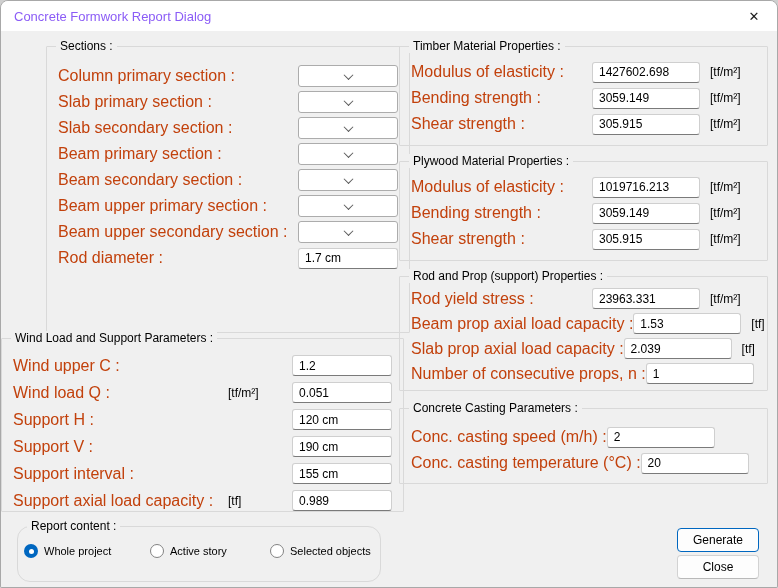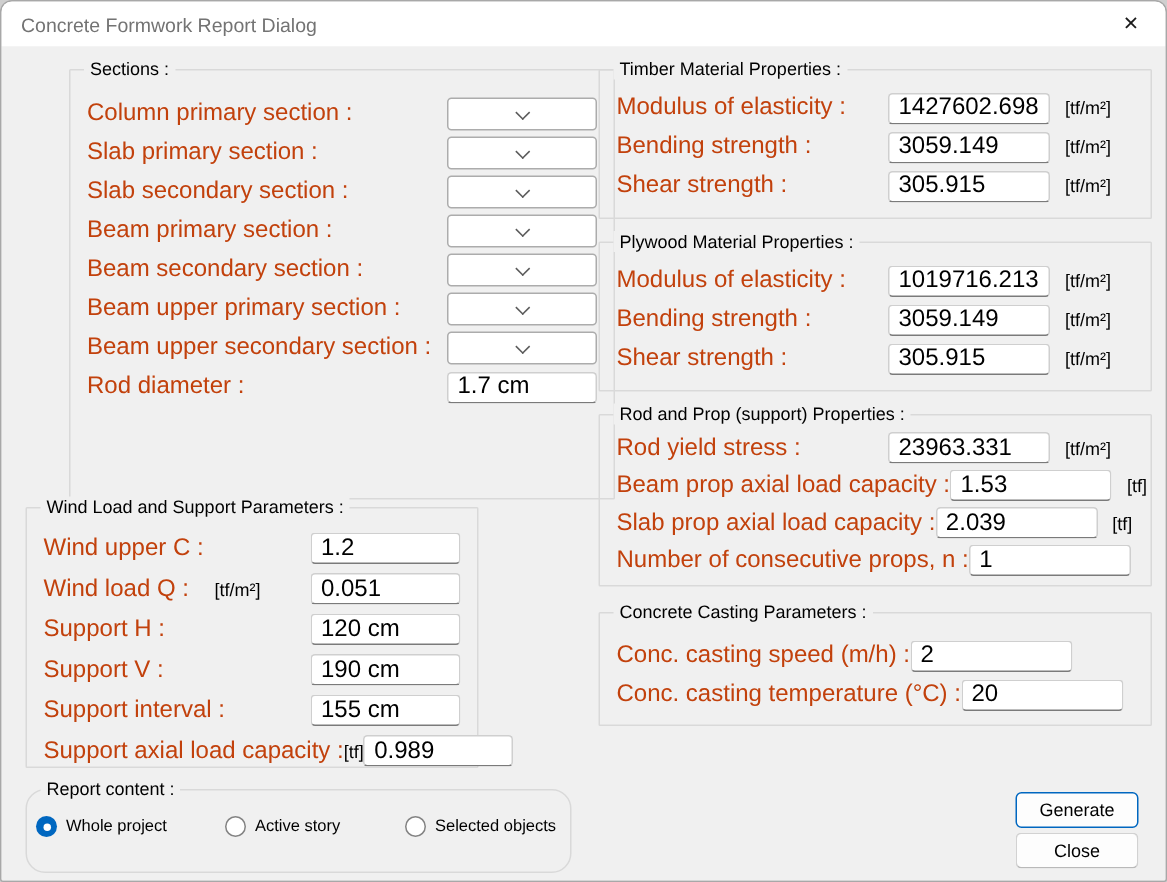--- a/index.html
+++ b/index.html
@@ -9,38 +9,38 @@
   .window{
     position:relative; width:778px; height:588px;
     background:#f0f0f0; border:1px solid #a8a8a8;
     border-radius:8px 8px 2px 2px; overflow:hidden;
     font-size:12px; color:#000;
   }
   .titlebar{
     height:30px; background:#ffffff; display:flex; align-items:center;
     padding-left:13px;
   }
-  .title{ font-size:13px; color:#737373; }
+  .title{ font-size:13px; color:#8b5cf6; }
   .close-btn{
     margin-left:auto; width:46px; height:30px; display:flex;
     align-items:center; justify-content:center; font-size:13px; color:#1a1a1a;
     cursor:default;
   }
   .body{ position:absolute; top:30px; left:0; right:0; bottom:0; background:#f0f0f0; }
 
   .group{
     position:absolute; border:1px solid #d9d9d9; border-radius:1px;
   }
   .group-title{
     position:absolute; top:-8px; left:9px; background:#f0f0f0;
     padding:0 4px; font-size:12px; color:#000; line-height:14px; white-space:nowrap;
   }
   
   #g-sections { left:16px;  top:15px;  width:364px; height:287px;margin-left:29px; }
-  #g-wind     { left:16px;  top:307px; width:302px; height:174px; }
+  #g-wind     { left:0;  top:307px; width:403px; height:174px; }
   #g-report   { left:16px;  top:495px; width:364px; height:56px;border-radius:13px;  }
   #g-timber   { left:398px; top:15px;  width:369px; height:100px; }
   #g-plywood  { left:398px; top:130px; width:369px; height:100px; }
   #g-rod      { left:398px; top:245px; width:369px; height:115px; }
   #g-concrete { left:398px; top:377px; width:369px; height:76px;  }
 
   .rows{ padding:16px 11px 0 11px; }
   #g-wind .rows{ padding-top:13px; }
   #g-timber .rows,#g-plywood .rows{ padding-top:12px; }
   #g-rod .rows{ padding-top:9px; }
@@ -50,21 +50,21 @@
   #g-wind .row{ height:27px; }
   #g-rod .row{ height:25px; }
   .lbl{ flex:1; font-size:16px; color:#c2410c; white-space:nowrap; }
   .unit-mid{ width:64px; font-size:12px; color:#000; }
   .unit-right{ width:56px; padding-left:10px; font-size:12px; color:#000; }
 
   
   .field{
     width:100px; height:21px; background:#fff;
     border:1px solid #cfcfcf; border-bottom:1px solid #7a7a7a;
-    border-radius:3px; padding:0 6px; font-size:16px;
+    border-radius:3px; padding:0 6px; font-size:12px;
     font-family:"Liberation Sans","DejaVu Sans",sans-serif; color:#000; outline:none;
   }
   .field.wide{ width:108px; }
 
   
   .combo{
     width:100px; height:22px; background:#fff;
     border:1px solid #acacac; border-radius:3px;
     display:flex; align-items:center; padding:1px; cursor:default;flex-direction:column;
   }

